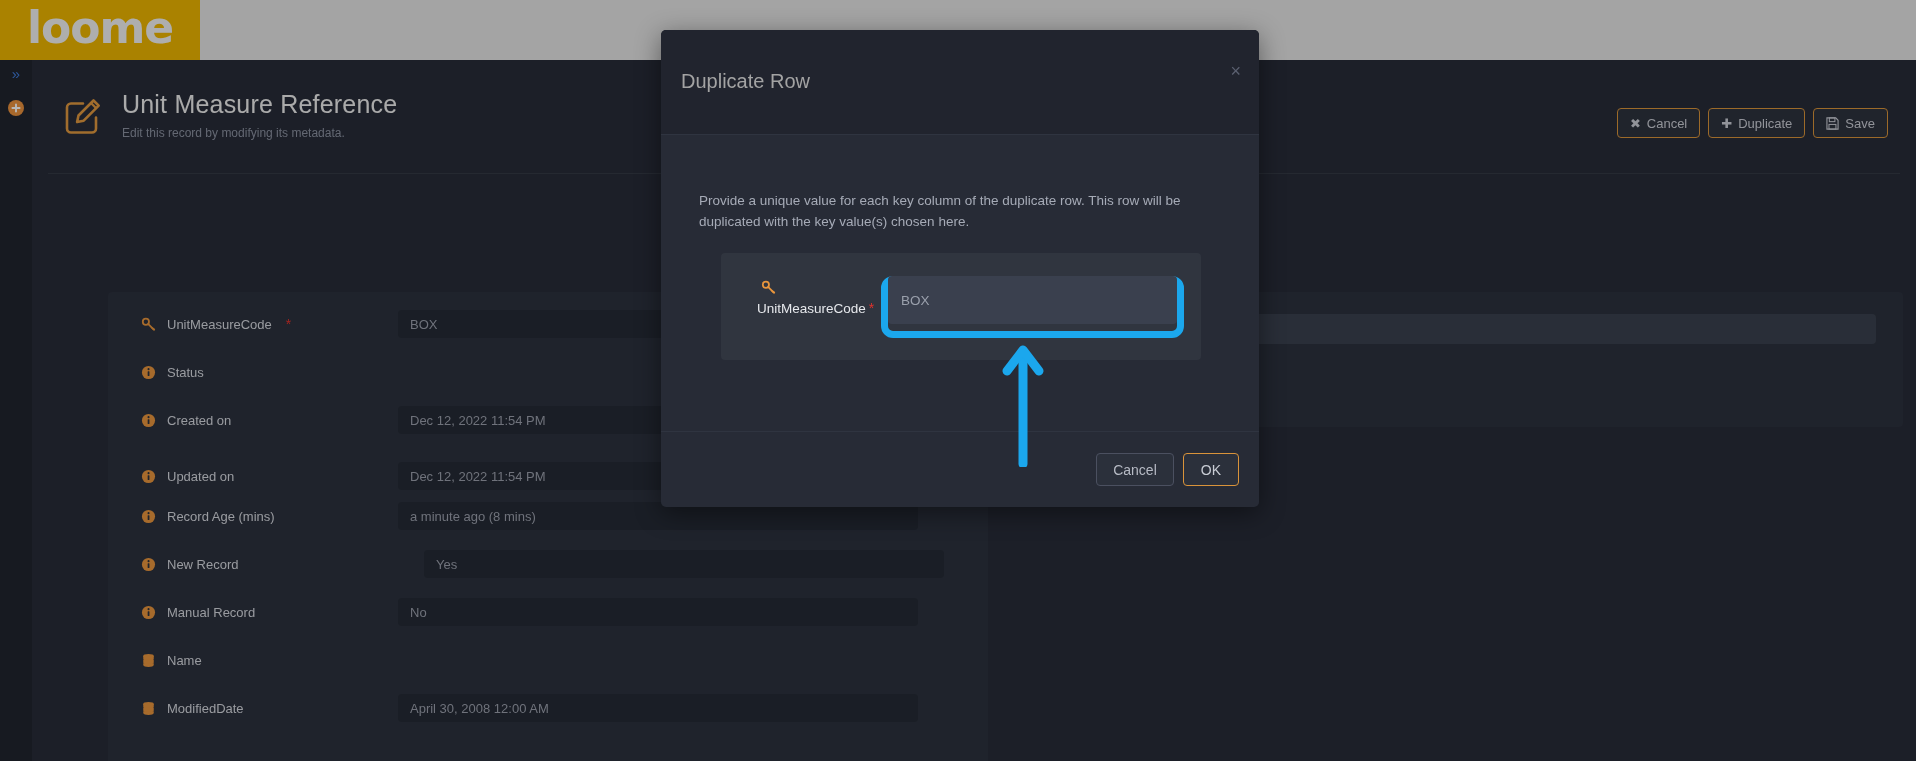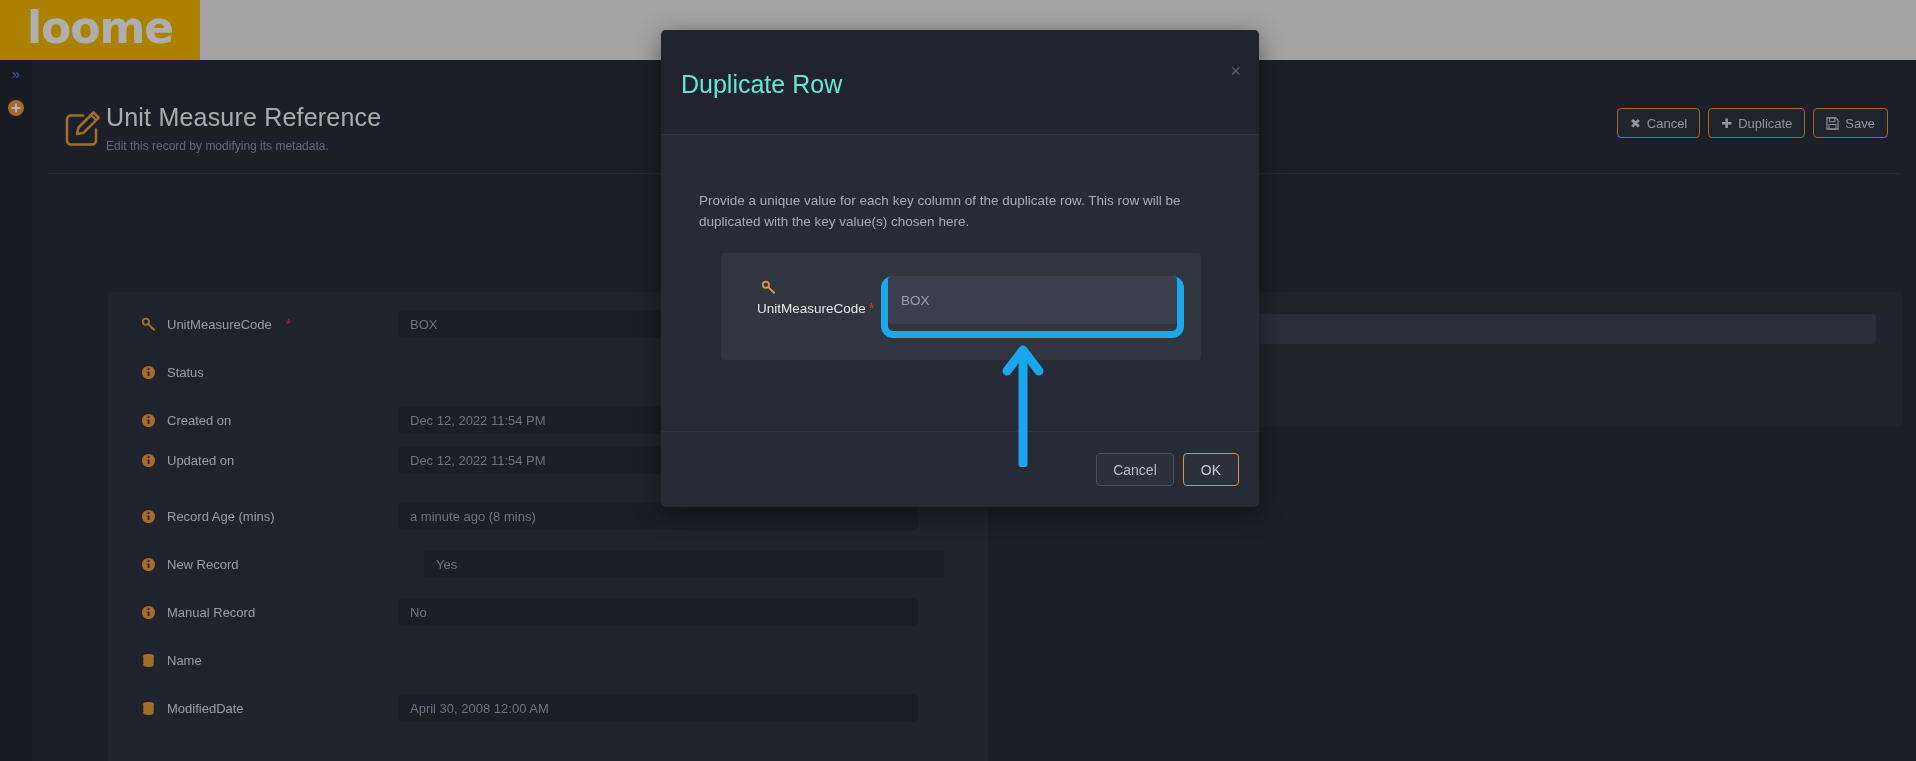--- a/index.html
+++ b/index.html
@@ -83,22 +83,22 @@
   .page {
     position: absolute; top: 60px; left: 32px;
     width: 1884px; height: 701px;
     background: #272c38;
   }
 
   .page-header {
     position: absolute; top: 0; left: 0; width: 1884px; height: 115px;
   }
   .title-row {
-    position: absolute; left: 28px; top: 44px;
-    display: flex; align-items: center; 
+    position: absolute; left: 28px; top: 31px;
+    display: flex; align-items: flex-end; gap: 16px;
   }
   .edit-icon { width: 46px; height: 46px; flex: none; margin-top: 2px; }
   .title-text h1 {
     font-size: 25px; font-weight: 400; color: #ececec;
     line-height: 1.1; letter-spacing: .2px;
   }
   .title-text p {
     font-size: 12px; color: #8b91a0; margin-top: 7px;
   }
   .header-actions {
@@ -190,21 +190,21 @@
     z-index: 50;
   }
   .modal-head {
     position: relative; height: 105px;
     background: #21242e;
     border-radius: 5px 5px 0 0;
     border-bottom: 1px solid #2f3440;
   }
   .modal-title {
     position: absolute; left: 20px; top: 40px;
-    font-size: 25px; color: #5eead4; font-weight: 400;
+    font-size: 20px; color: #a3a3a3; font-weight: 400;
   }
   .modal-close {
     position: absolute; right: 18px; top: 32px;
     font-size: 18px; color: #5b6070; cursor: pointer;
     line-height: 1; background: none; border: none;
     font-family: "Liberation Sans", sans-serif;
   }
   .modal-body { position: relative; height: 296px; }
   .modal-desc {
     position: absolute; left: 38px; top: 56px;
@@ -359,21 +359,21 @@
           <div class="field-label">
             <svg class="lbl-icon" viewBox="0 0 16 16">
               <circle cx="8" cy="8" r="7" fill="#e8953d"></circle>
               <rect x="7.1" y="6.6" width="1.9" height="5.2" rx=".6" fill="#2c313d"></rect>
               <circle cx="8.05" cy="4.4" r="1.1" fill="#2c313d"></circle>
             </svg>
             <span>Created on</span>
           </div>
           <div class="field-value">Dec 12, 2022 11:54 PM</div>
         </div>
-        <div class="field-row" style="top: 144px;">
+        <div class="field-row" style="top: 160px;">
           <div class="field-label">
             <svg class="lbl-icon" viewBox="0 0 16 16">
               <circle cx="8" cy="8" r="7" fill="#e8953d"></circle>
               <rect x="7.1" y="6.6" width="1.9" height="5.2" rx=".6" fill="#2c313d"></rect>
               <circle cx="8.05" cy="4.4" r="1.1" fill="#2c313d"></circle>
             </svg>
             <span>Updated on</span>
           </div>
           <div class="field-value">Dec 12, 2022 11:54 PM</div>
         </div>

